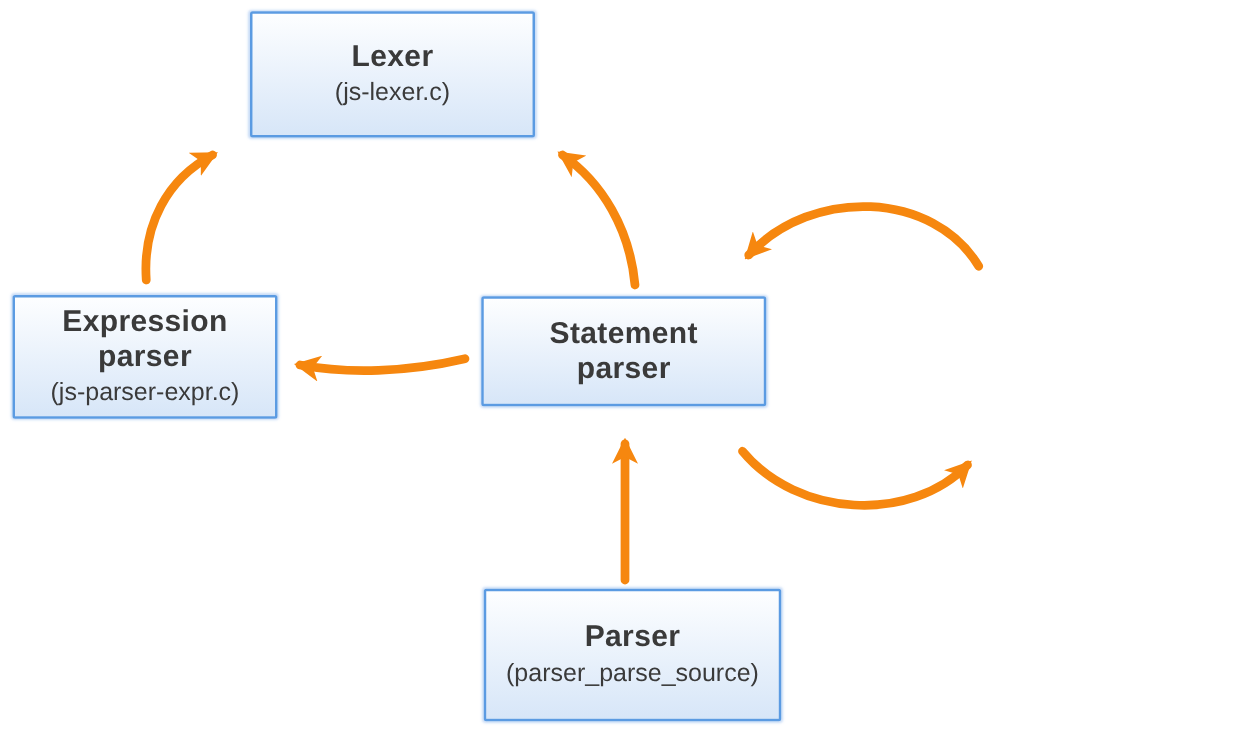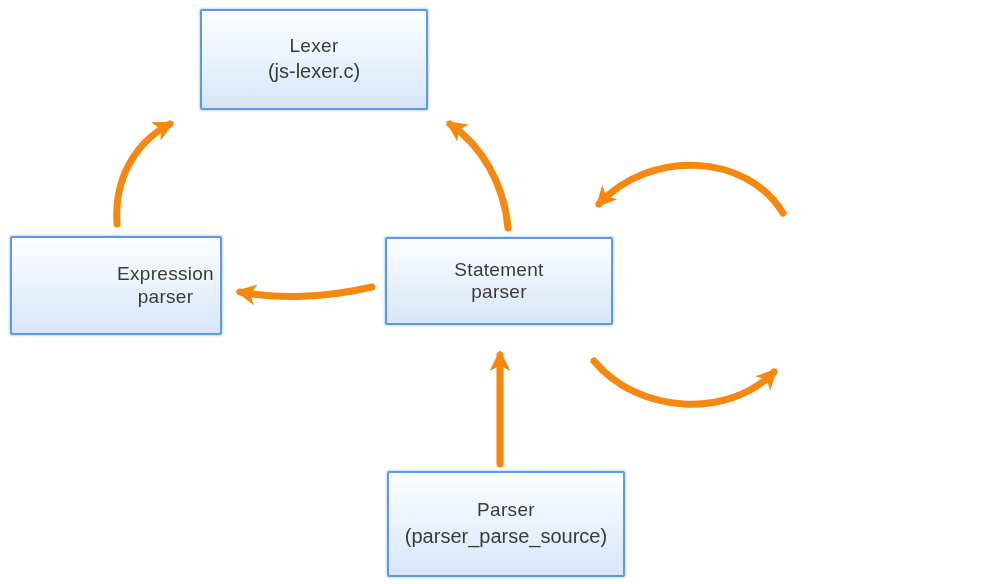--- a/index.html
+++ b/index.html
@@ -43,36 +43,36 @@
     justify-content: center;
     border: 2px solid var(--color-node-border);
     border-radius: 2px;
     background: linear-gradient(to bottom, var(--color-node-fill-top) 0%, var(--color-node-fill-bottom) 100%);
     box-shadow: 0 0 2px 1px rgba(130,175,235,0.45);
     color: var(--color-text);
     text-align: center;
     padding: 4px 6px;
   }
   .node-title {
-    font-size: 19px;
-    font-weight: normal;
+    font-size: 24px;
+    font-weight: bold;
     letter-spacing: 0.3px;
     line-height: 1.18;
     white-space: pre-line;
   }
   .node-subtitle {
     font-size: 20px;
     font-weight: normal;
     line-height: 1.25;
     margin-top: 2px;
     white-space: nowrap;
   }
   
   .node-lexer             { left: 200px; top: 9px;   width: 228px; height: 101px; }
-  .node-expression-parser { left: 10px;  top: 236px; width: 212px; height: 99px; align-items: flex-end;  }
+  .node-expression-parser { left: 10px;  top: 236px; width: 212px; height: 99px;  }
   .node-statement-parser  { left: 385px; top: 237px; width: 228px; height: 88px; }
   .node-function-parser   { left: 755px; top: 238px; width: 243px; height: 101px; }
   .node-parser            { left: 387px; top: 471px; width: 238px; height: 106px; }
 </style>
 </head>
 <body>
 
 <div class="canvas">
 
   <svg class="edges" width="1005" height="584" viewBox="0 0 1005 584">
@@ -90,20 +90,21 @@
   </svg>
 
   <div class="node node-lexer">
     <div class="node-title">Lexer</div>
     <div class="node-subtitle">(js-lexer.c)</div>
   </div>
 
   <div class="node node-expression-parser">
     <div class="node-title">Expression
 parser</div>
+    <div class="node-subtitle">(js-parser-expr.c)</div>
   </div>
 
   <div class="node node-statement-parser">
     <div class="node-title">Statement
 parser</div>
   </div>
 
 
   <div class="node node-parser">
     <div class="node-title">Parser</div>

